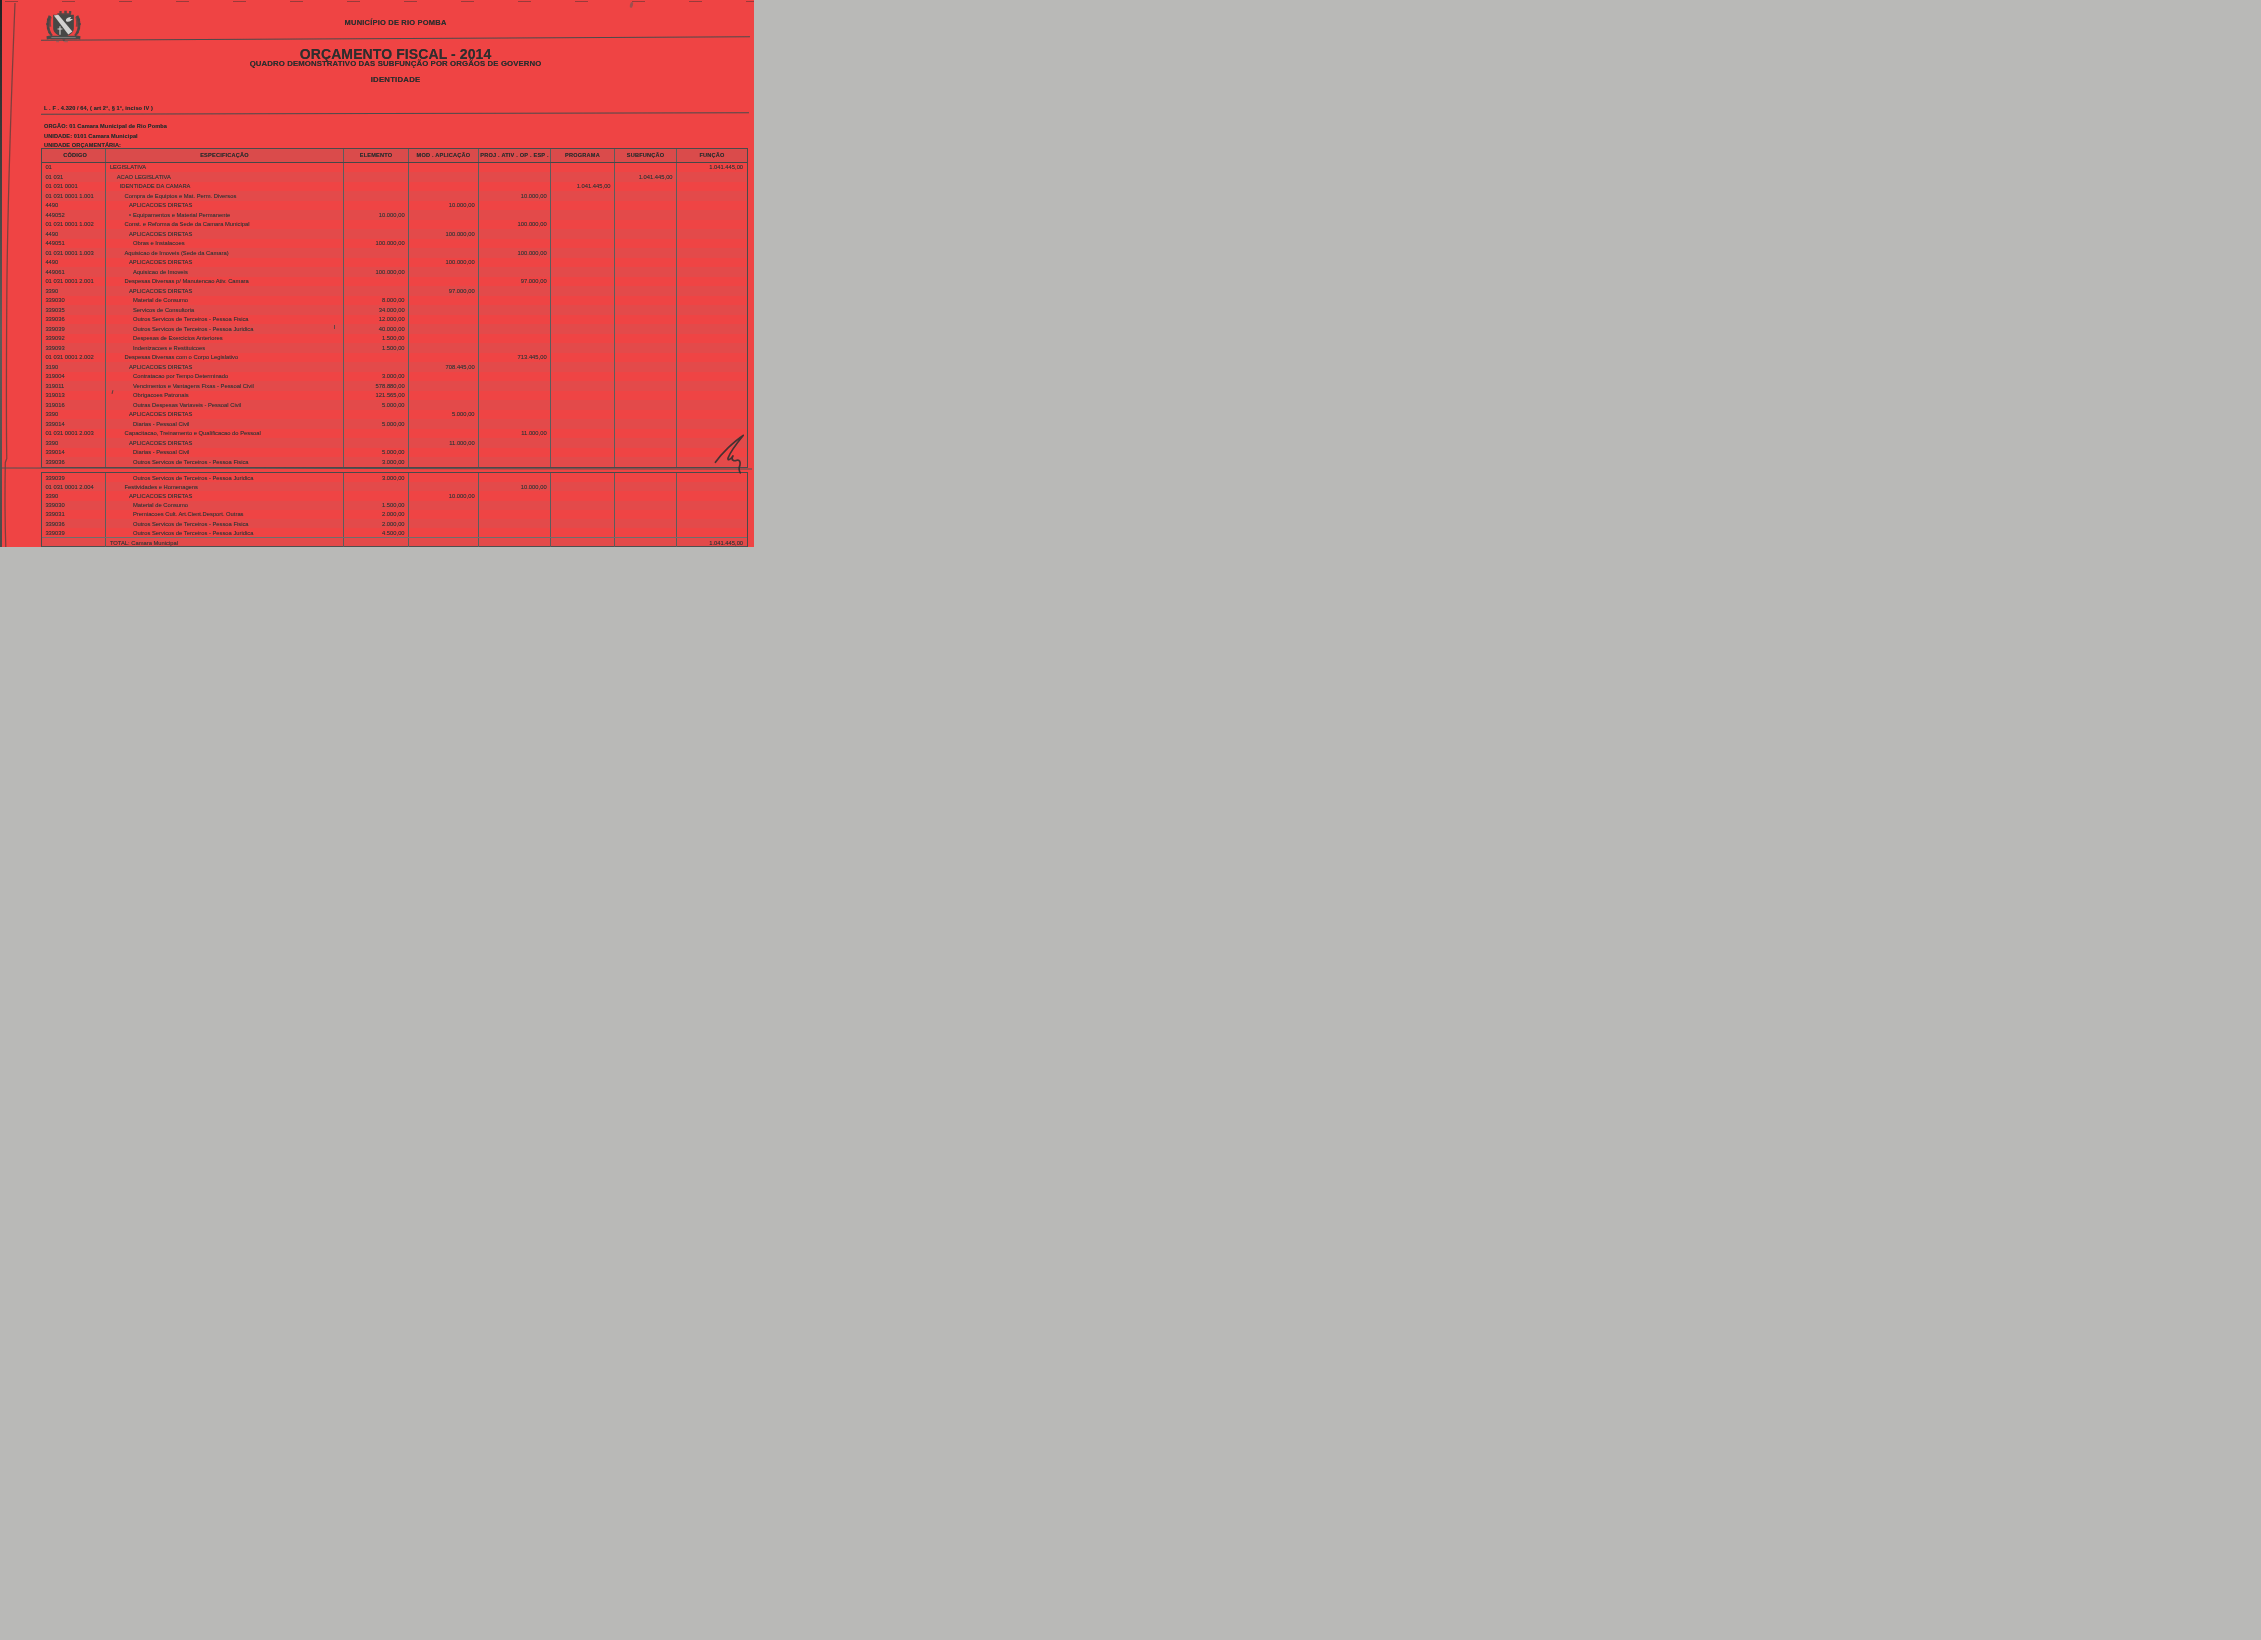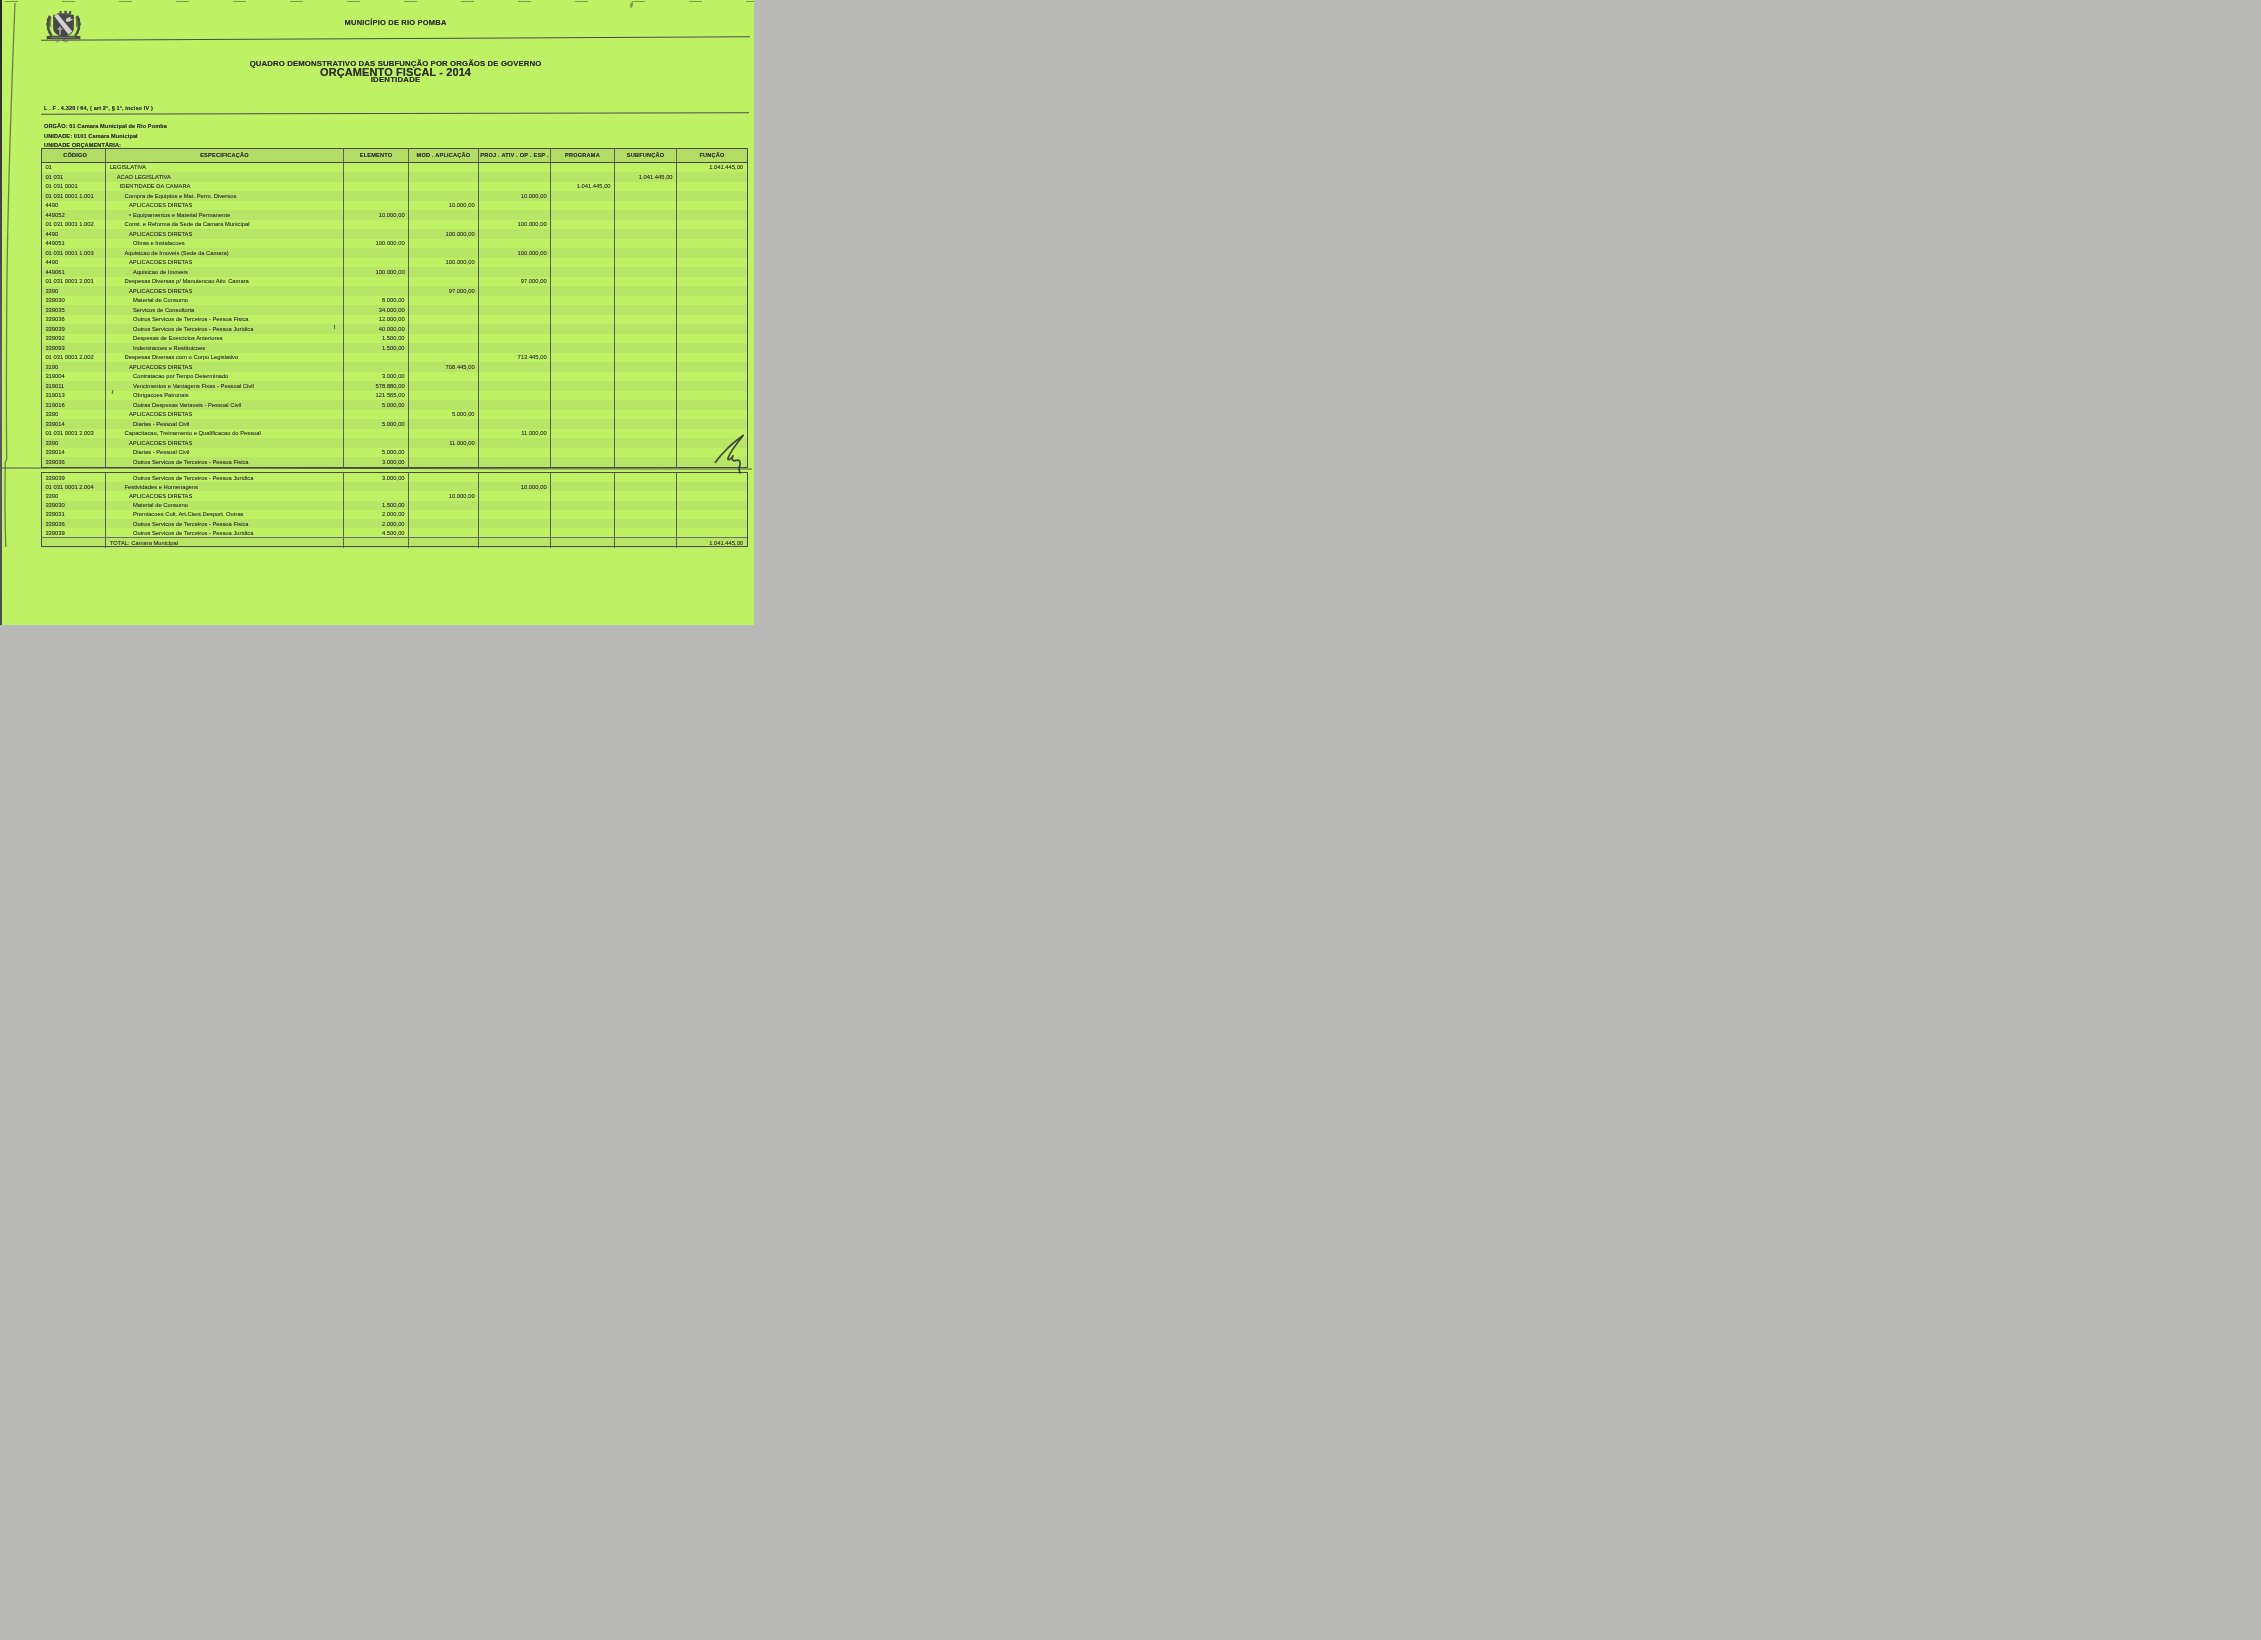--- a/index.html
+++ b/index.html
@@ -1,36 +1,36 @@
 <!DOCTYPE html>
 <html style="font-size:7.8px"><head>
 <meta charset="utf-8">
 <style>
   html,body{margin:0;padding:0;background:#b9b9b7;}
   .page{
-    position:relative; width:754px; height:625px; overflow:hidden;
-    background:#bef264;
+    position:relative; width:754px; height:547px; overflow:hidden;
+    background:#ef4444;
     font-family:"Liberation Sans", sans-serif;
     color:#333;
   }
   
   .top-dashes{position:absolute;top:0.5px;left:4.9px;right:0;height:1.5px;opacity:.45;
     background:repeating-linear-gradient(90deg, #2f2f2f 0 12.6px, transparent 12.6px 57px);}
   .edge-dark{position:absolute;left:0;top:0;width:2.4px;height:100%;
     background:linear-gradient(180deg,#222 0%,#3a3a3a 25%,#5d5d5b 60%,#4c4c4a 100%);}
   .edge-curl{position:absolute;left:0;top:0;width:29px;height:547px;pointer-events:none;}
   .smudge{position:absolute;left:630px;top:2.4px;width:3.4px;height:5.8px;border-radius:50%;
     background:#5a5a58;opacity:.55;transform:rotate(15deg);}
   .ink-speck{position:absolute;background:#3c3c3c;opacity:.8;}
   .sig-svg{position:absolute;left:712px;top:433px;width:39px;height:41px;z-index:5;}
   
   .center-band{position:absolute;left:41px;right:3.9px;text-align:center;color:#2e2e2e;}
   .page-title{top:17.5px;font-size:7.5px;font-weight:700;letter-spacing:0.2px;
     text-shadow:0 0 0.3px rgba(40,40,40,.6);}
-  .sub1{top:46px;font-size:11px;font-weight:700;letter-spacing:0.1px;text-shadow:0 0 0.3px rgba(40,40,40,.6);margin-top:20px;}
+  .sub1{top:46px;font-size:14px;font-weight:700;letter-spacing:0.1px;text-shadow:0 0 0.3px rgba(40,40,40,.6);}
   .sub2{top:59px;font-size:7.8px;font-weight:700;letter-spacing:0.1px;text-shadow:0 0 0.3px rgba(40,40,40,.6);}
   .sub3{top:75px;font-size:7.8px;font-weight:700;letter-spacing:0.2px;text-shadow:0 0 0.3px rgba(40,40,40,.6);}
   .rule{position:absolute;height:1px;background:#4b4b4b;}
   .rule-1{left:41px;width:709px;top:38px;transform:rotate(-0.28deg);}
   .rule-2{left:41px;width:708px;top:113px;transform:rotate(-0.12deg);}
   .left-text{position:absolute;left:44px;font-size:5.6px;font-weight:700;color:#2e2e2e;
     text-shadow:0 0 0.2px rgba(40,40,40,.55);letter-spacing:0.1px;}
   .lf{top:105px;}
   .orgao{top:123px;}
   .unidade{top:133px;}

